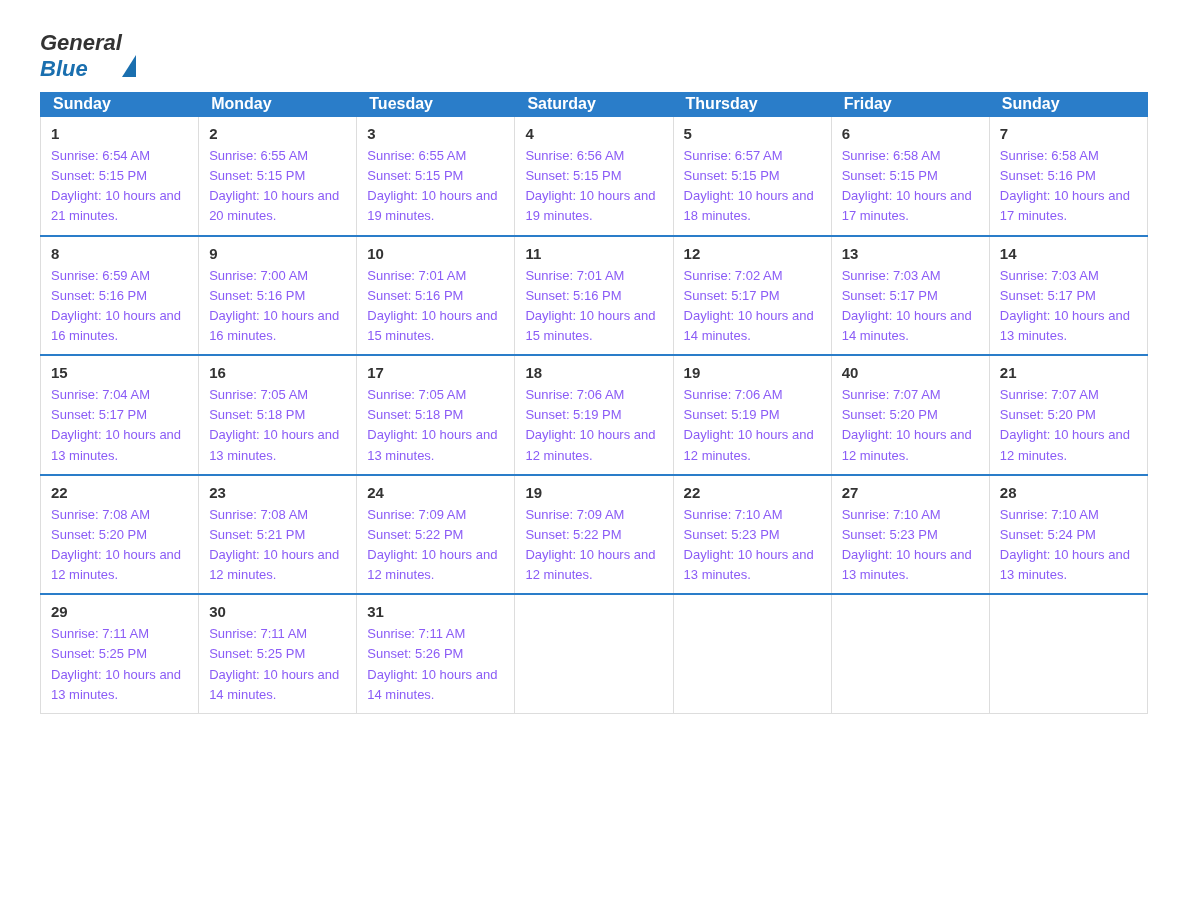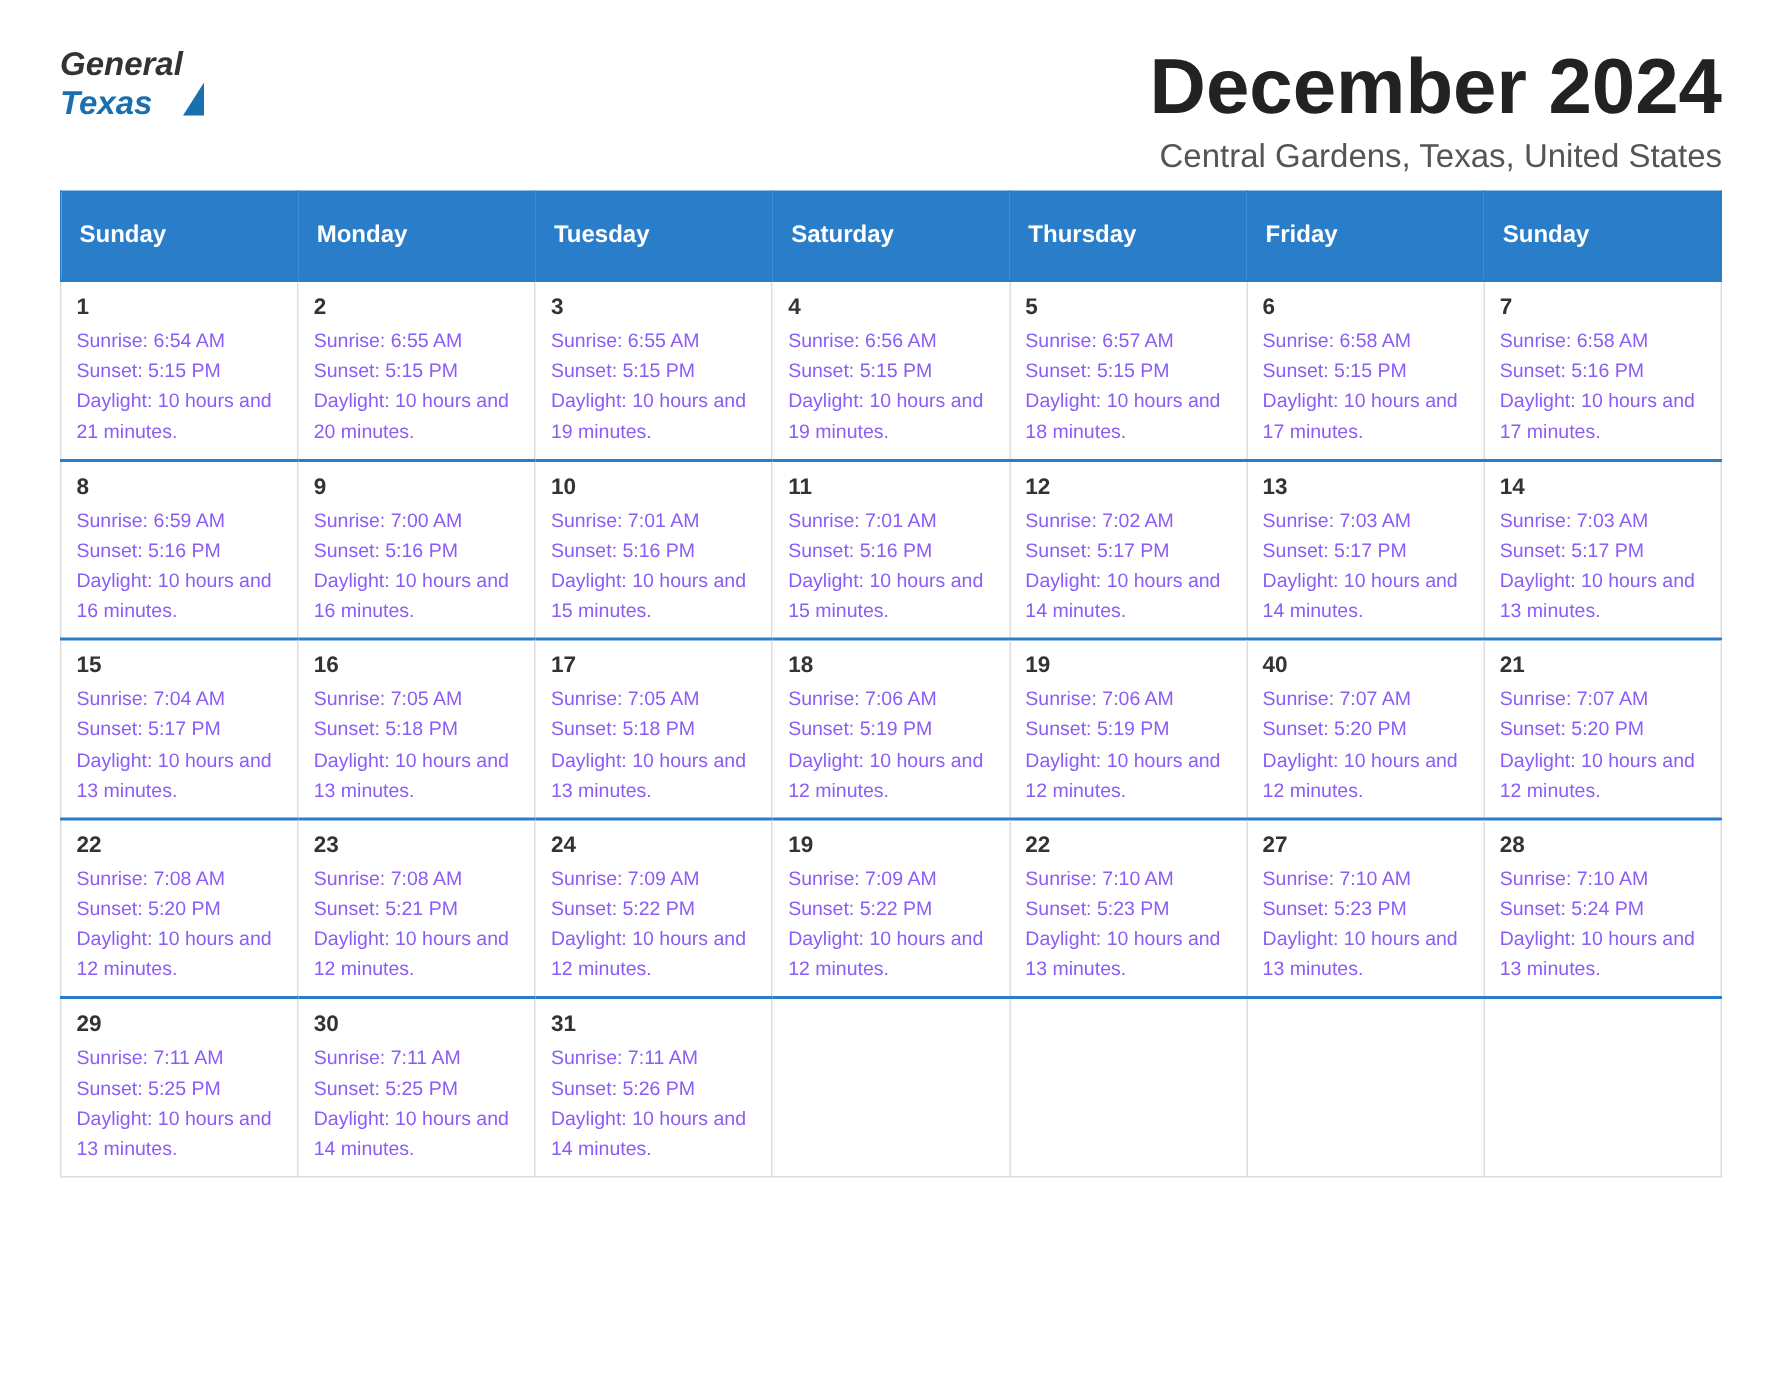--- a/index.html
+++ b/index.html
@@ -51,21 +51,21 @@
     .calendar {
       width: 100%;
       border-collapse: collapse;
       margin-top: 10px;
     }
     .calendar th {
       background-color: #2a7dc9;
       color: #fff;
       font-size: 16px;
       font-weight: bold;
-      padding: 20px 12px;
+      padding: 2px 12px;
       text-align: left;
       border: 1px solid #2a7dc9;
     }
     .calendar td {
       width: 14.28%;
       vertical-align: top;
       padding: 8px 10px;
       font-size: 13px;
       color: #333;
       border: 1px solid #ccc;
@@ -96,26 +96,22 @@
       background: #fff;
     }
   </style>
 </head>
 <body>
 
 <div class="header-row">
   <div class="logo">
     <span>
       <span class="logo-general">General</span><span class="logo-triangle"></span><br>
-      <span class="logo-blue">Texas</span>
+      <span class="logo-blue">Blue</span>
     </span>
-  </div>
-  <div class="title-block">
-    <h1>December 2024</h1>
-    <h2>Central Gardens, Texas, United States</h2>
   </div>
 </div>
 
 <table class="calendar">
   <thead>
     <tr>
     <th>Sunday</th>
         <th>Monday</th>
         <th>Tuesday</th>
         <th>Saturday</th>

